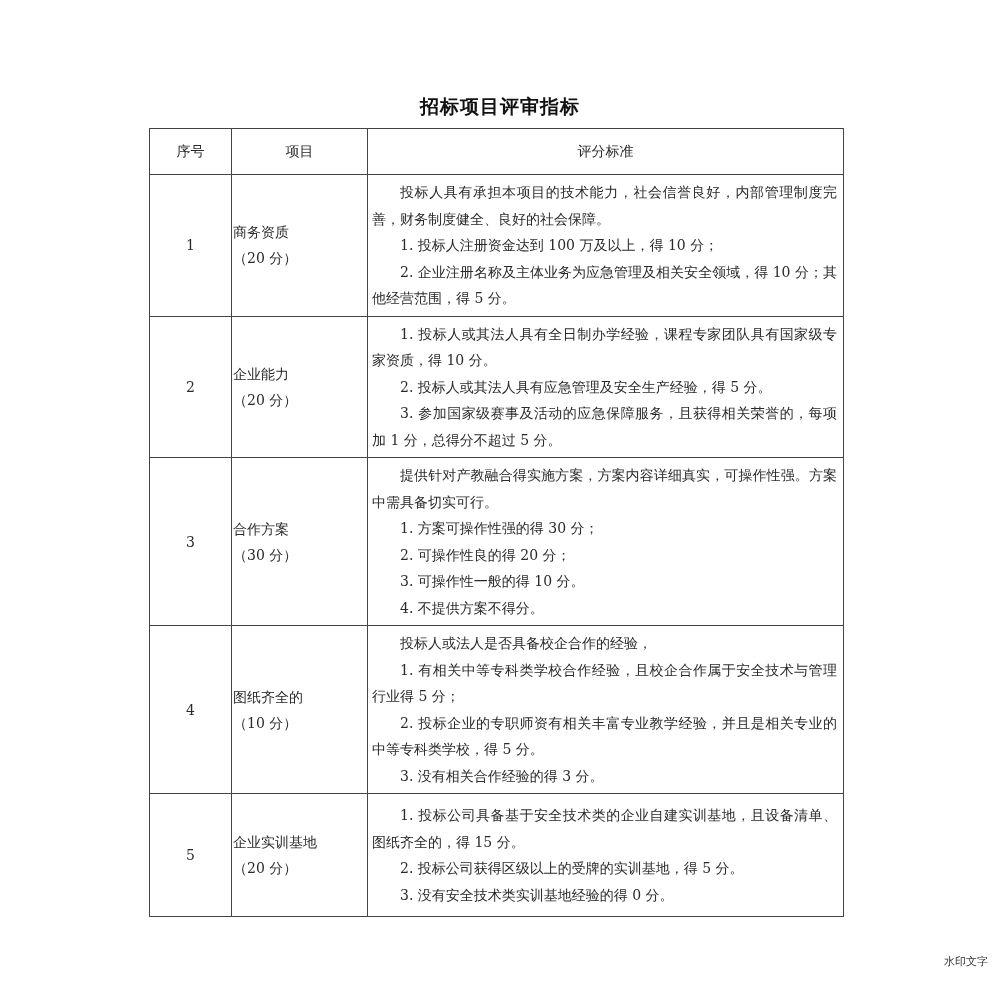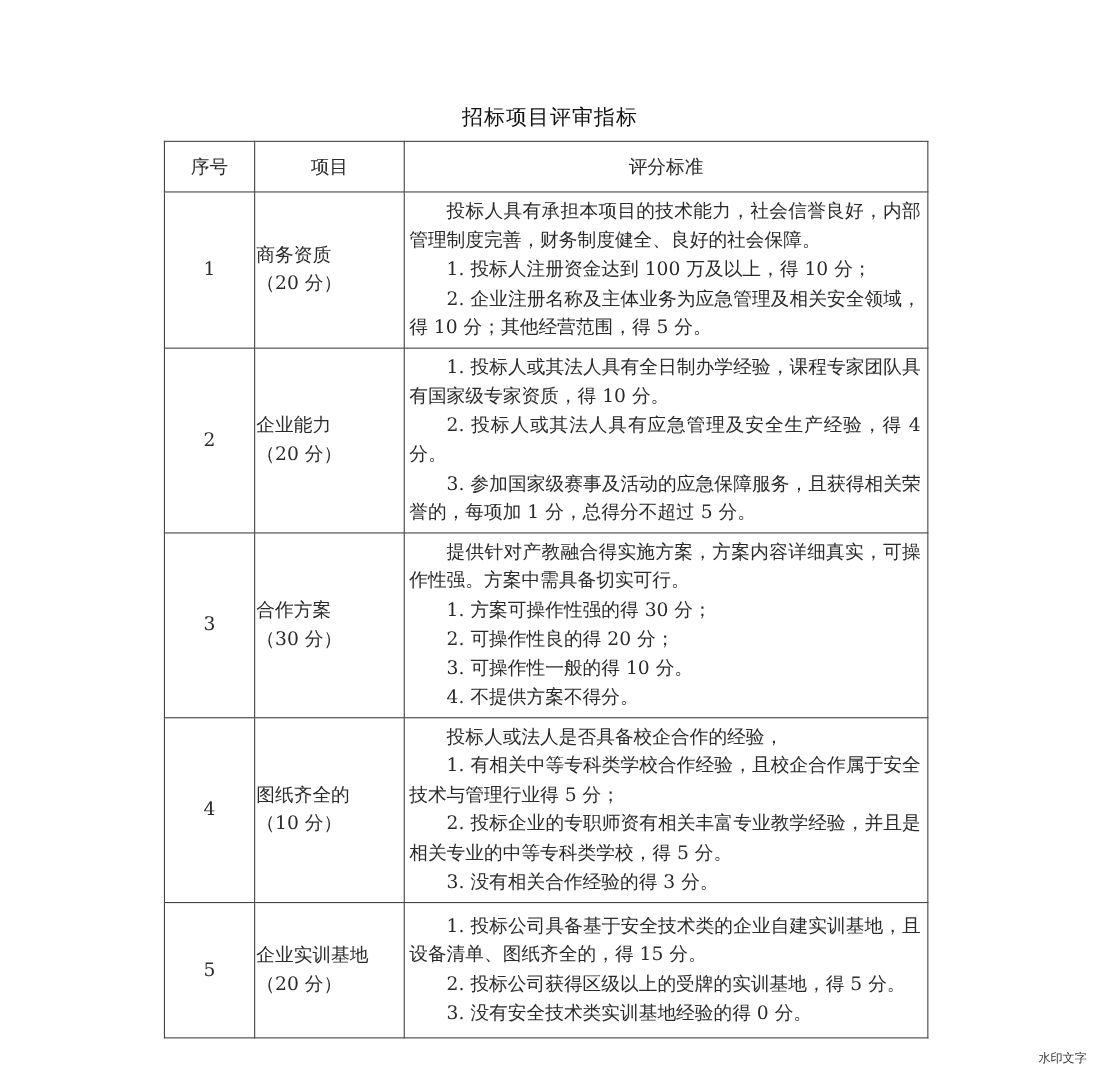--- a/index.html
+++ b/index.html
@@ -1,23 +1,23 @@
 <!DOCTYPE html>
 <html><head>
   <meta charset="utf-8">
   <style>
     html, body { margin: 0; padding: 0; background: #ffffff; }
     body { width: 1000px; height: 989px; position: relative; overflow: hidden;
            font-family: "DejaVu Serif", "Liberation Serif", serif; color: #222; }
     .title { position: absolute; top: 94px; left: 0; width: 1000px; text-align: center;
-             font-size: 19px; font-weight: normal; letter-spacing: 1px; color: #111; }
+             font-size: 19px; font-weight: bold; letter-spacing: 1px; color: #111; }
     table.grid { position: absolute; left: 149px; top: 128px; width: 694px;
                  border-collapse: collapse; table-layout: fixed; }
     table.grid td, table.grid th { border: 1px solid #444; font-weight: normal;
-                 font-size: 17px; color: #2a2a2a; }
+                 font-size: 14px; color: #2a2a2a; }
     th { height: 43px; text-align: center; vertical-align: middle; }
     td.num { text-align: center; vertical-align: middle; }
     td.item { text-align: left; vertical-align: middle; line-height: 26px; }
     td.crit { vertical-align: middle; padding: 4px 6px 4px 4px; line-height: 26.5px; text-align: justify; }
     .para { text-indent: 2em; margin: 0; }
     .watermark { position: absolute; right: 12px; bottom: 20px; font-size: 11px;
                  font-family: "DejaVu Sans", sans-serif; color: #333; }
   </style>
 </head>
 <body>
@@ -51,21 +51,21 @@
       </td>
     </tr>
     <tr style="height:136px">
       <td class="num">2</td>
       <td class="item">
         <div>企业能力</div>
         <div>（20 分）</div>
       </td>
       <td class="crit">
         <p class="para">1. 投标人或其法人具有全日制办学经验，课程专家团队具有国家级专家资质，得 10 分。</p>
-        <p class="para">2. 投标人或其法人具有应急管理及安全生产经验，得 4 分。</p>
+        <p class="para">2. 投标人或其法人具有应急管理及安全生产经验，得 5 分。</p>
         <p class="para">3. 参加国家级赛事及活动的应急保障服务，且获得相关荣誉的，每项加 1 分，总得分不超过 5 分。</p>
       </td>
     </tr>
     <tr style="height:161px">
       <td class="num">3</td>
       <td class="item">
         <div>合作方案</div>
         <div>（30 分）</div>
       </td>
       <td class="crit">

